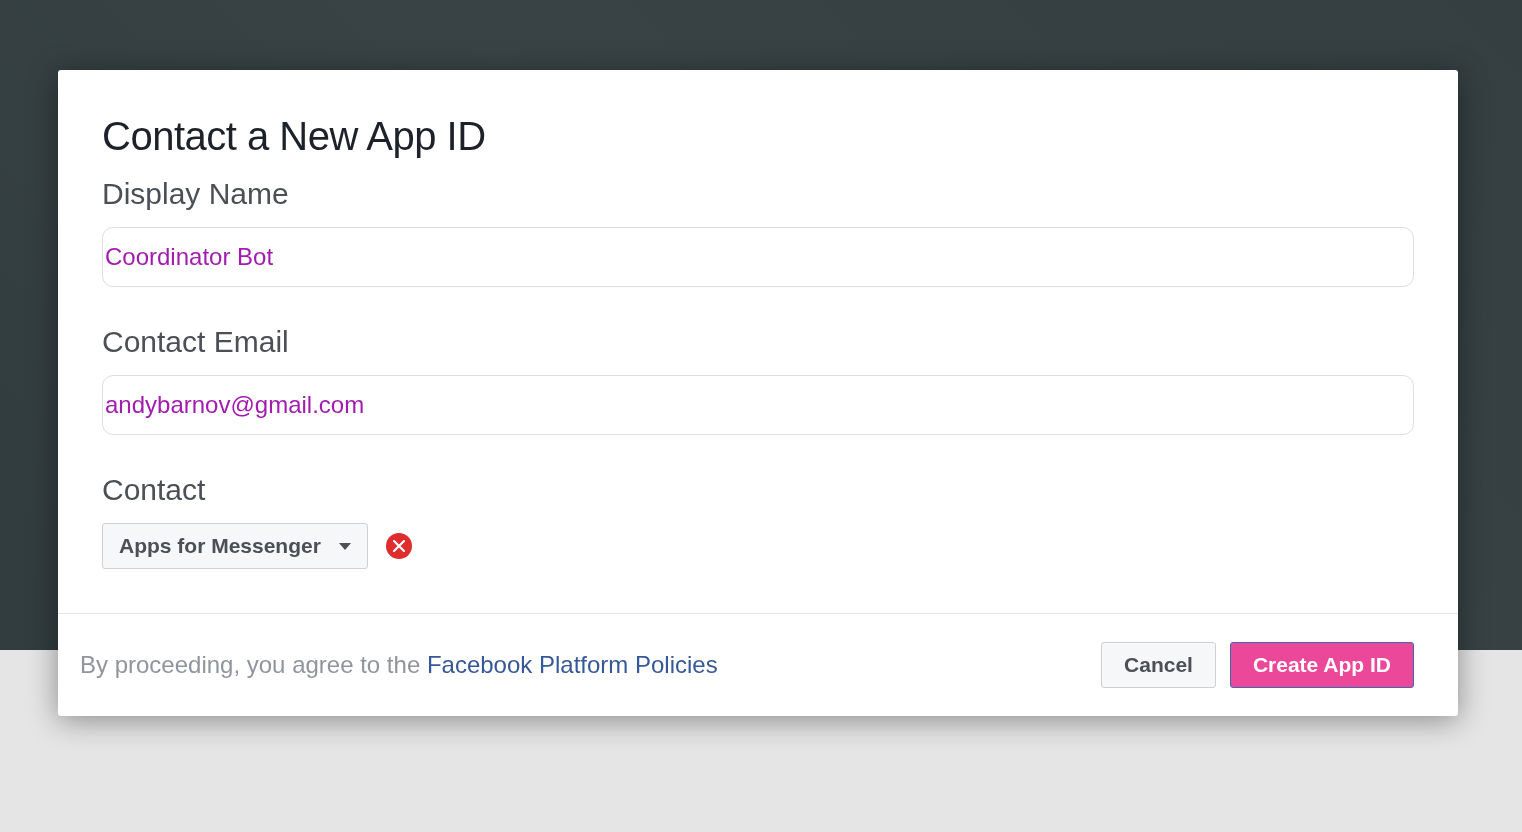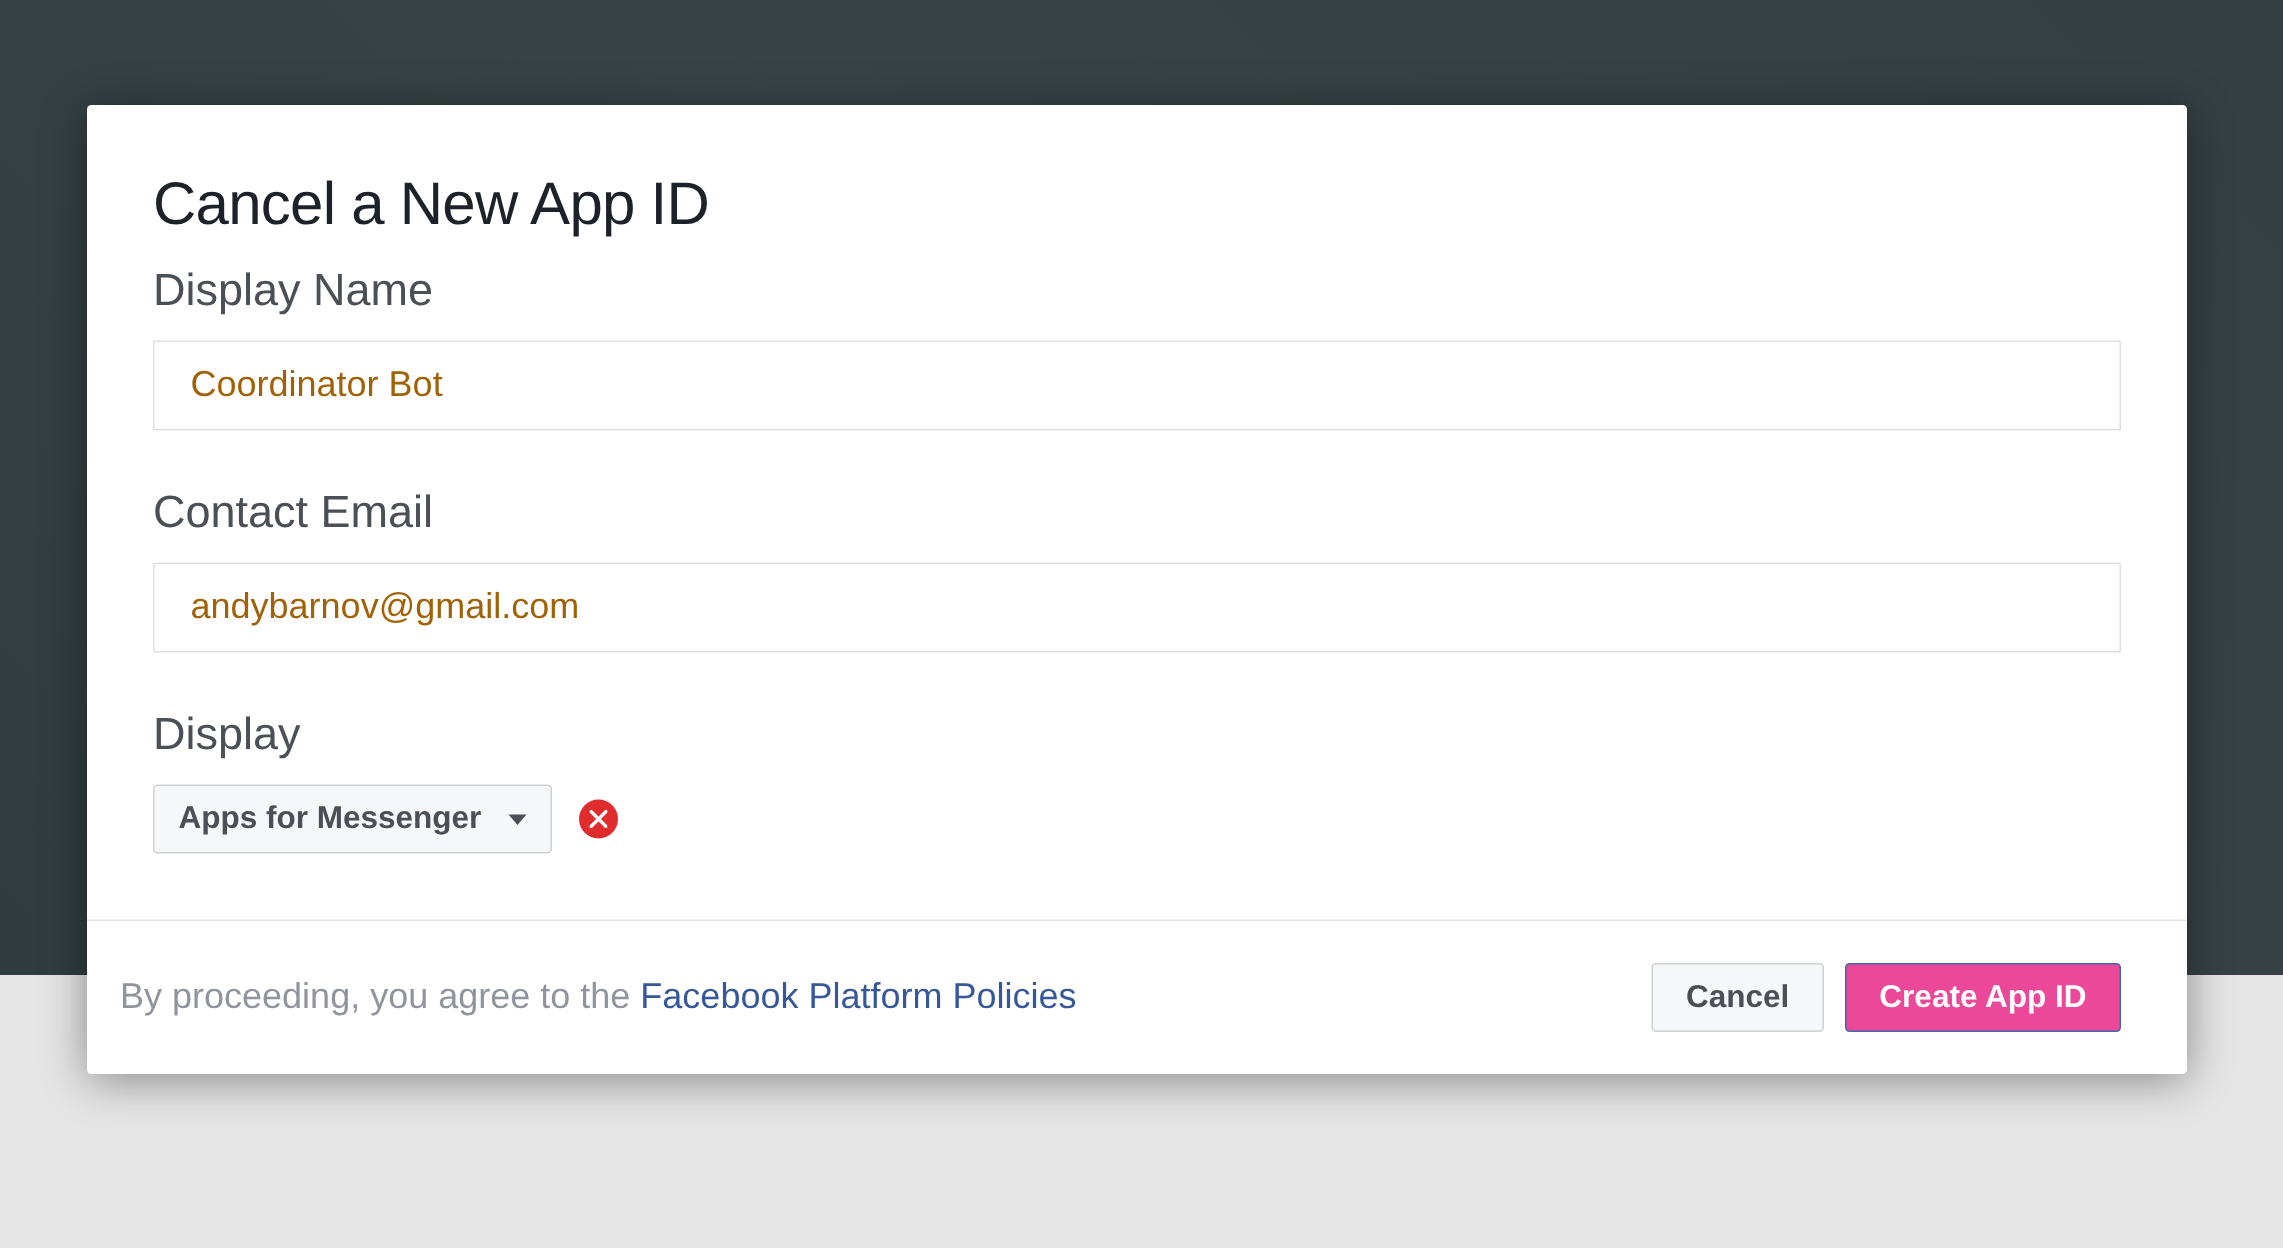--- a/index.html
+++ b/index.html
@@ -53,24 +53,24 @@
     .field-label {
       font-size: 30px;
       color: #4b4f56;
       margin-bottom: 16px;
       display: block;
     }
     .text-input {
       width: 100%;
       height: 60px;
       border: 1px solid #dddfe2;
-      border-radius: 1px;
-      padding: 0 24px;
+      border-radius: 11px;
+      padding: 0 2px;
       font-size: 24px;
-      color: #a16207;
+      color: #a21caf;
       font-family: inherit;
       outline: none;
     }
     .category-row {
       display: flex;
       align-items: center;
       gap: 18px;
     }
     .dropdown-button {
       display: inline-flex;
@@ -150,34 +150,34 @@
       border: 1px solid #4267b2;
       color: #ffffff;
     }
   </style>
 </head>
 <body>
 
 <div class="backdrop"></div>
 
 <div class="dialog">
-  <h1 class="dialog-title">Cancel a New App ID</h1>
+  <h1 class="dialog-title">Contact a New App ID</h1>
 
   <div class="field-group">
     <label class="field-label">Display Name</label>
     <input type="text" class="text-input" value="Coordinator Bot" style="">
   </div>
 
   <div class="field-group">
     <label class="field-label">Contact Email</label>
     <input type="text" class="text-input" value="andybarnov@gmail.com" style="">
   </div>
 
   <div class="field-group">
-    <label class="field-label">Display</label>
+    <label class="field-label">Contact</label>
     <div class="category-row">
       <button type="button" class="dropdown-button">
         <span>Apps for Messenger</span>
         <span class="caret-down"></span>
       </button>
       <span class="clear-badge">
         <svg viewBox="0 0 12 12">
           <path d="M1 1 L11 11 M11 1 L1 11" stroke="#ffffff" stroke-width="2.2" stroke-linecap="round"></path>
         </svg>
       </span>

